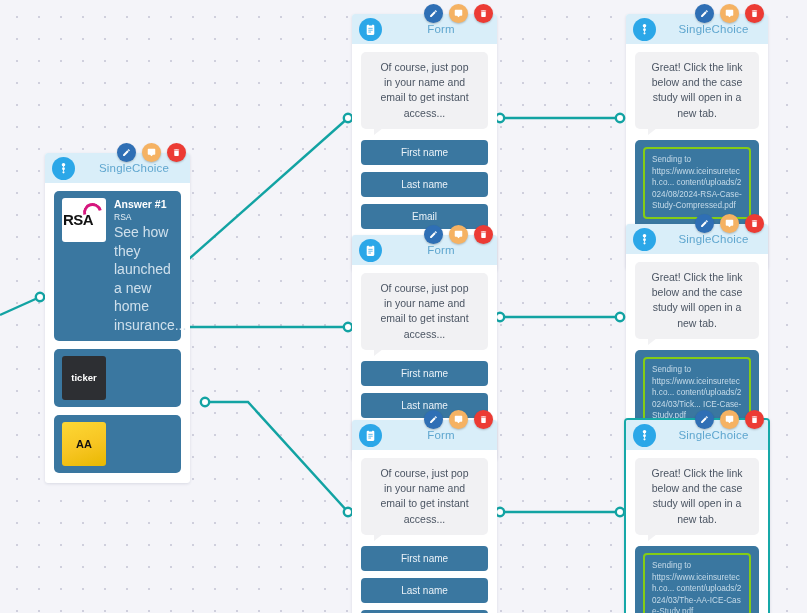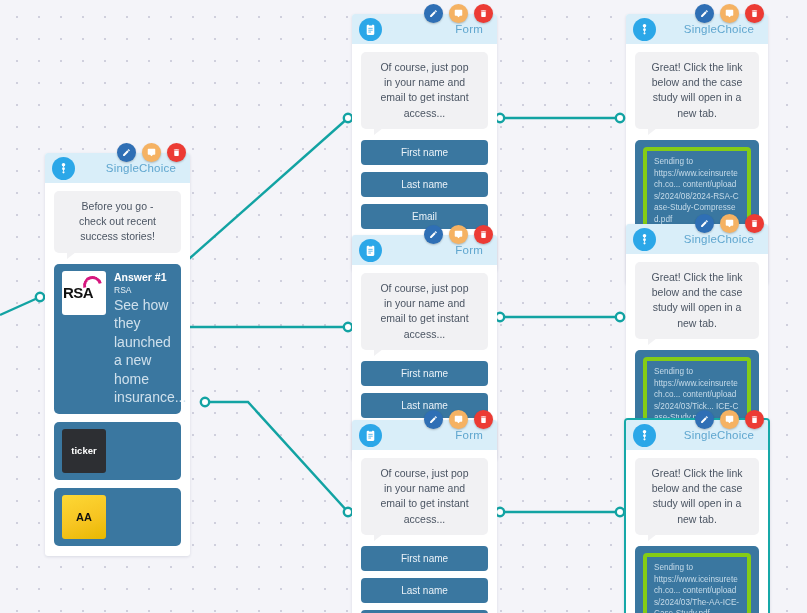--- a/index.html
+++ b/index.html
@@ -15,21 +15,21 @@
   .canvas{position:absolute;inset:0;}
   svg.edges{position:absolute;left:0;top:0;width:807px;height:613px;pointer-events:none;}
 
   
   .node{position:absolute;background:#ffffff;border-radius:3px;
         box-shadow:0 1px 3px rgba(35,45,80,.12);}
   .node.selected{border:2px solid #16a8a8;border-radius:4px;}
   .node-header{height:30px;background:#d9eef9;display:flex;align-items:center;
                border-radius:3px 3px 0 0;position:relative;}
   .node.selected .node-header{border-radius:2px 2px 0 0;}
-  .node-title{flex:1;text-align:right;color:#5fa6cf;font-size:11.5px;letter-spacing:.2px;
+  .node-title{flex:1;text-align:center;color:#5fa6cf;font-size:11.5px;letter-spacing:.2px;
               padding-right:14px;margin-left:17px;}
   .node-body{padding:8px 9px 10px 9px;}
 
   
   .type-icon{width:23px;height:23px;border-radius:50%;background:#2ba7e8;
              margin-left:7px;display:flex;align-items:center;justify-content:center;flex:0 0 auto;}
   .type-icon svg{display:block;}
 
   
   .actions{position:absolute;top:-10px;right:4px;display:flex;gap:6px;}
@@ -70,21 +70,21 @@
   .logo-aa{background:linear-gradient(160deg,#fdd835 0%,#f7c522 55%,#e8b800 100%);
            color:#111;font-size:11px;font-weight:bold;}
 
   
   .field{background:#3a77a0;border-radius:4px;color:#eaf2f8;font-size:10px;
          padding:7px 18px;margin-bottom:7px;text-align:center;}
   .field:last-child{margin-bottom:0;}
 
   
   .answer-link{background:#3a77a0;border-radius:5px;padding:7px 8px;}
-  .sending{border:4px solid #84cc16;border-radius:4px;padding:5px 7px;margin-bottom:6px;}
+  .sending{border:2px solid #84cc16;border-radius:4px;padding:5px 7px;margin-bottom:6px;}
   .sending-line{color:#c6dbe9;font-size:8.2px;line-height:1.42;word-break:break-all;}
   .link-title{color:#ffffff;font-size:10.5px;font-weight:bold;line-height:1.3;}
   .link-cta{color:#ffffff;font-size:9.5px;line-height:1.35;}
 </style>
 </head>
 <body>
 
 <div class="canvas">
 
   <svg class="edges">
@@ -141,21 +141,20 @@
             </svg>
           </div>
         <div class="act delete">
             <svg width="9" height="9" viewBox="0 0 24 24">
               <path d="M6 19a2 2 0 002 2h8a2 2 0 002-2V7H6v12zM19 4h-3.5l-1-1h-5l-1 1H5v2h14V4z" fill="#fff"></path>
             </svg>
           </div>
       </div>
     </div>
     <div class="node-body">
-      <div class="bubble">Before you go - check out recent success stories!</div>
 
       <div class="answer">
         <div class="thumb logo-rsa">
           <span class="rsa-text">RSA</span>
           <span class="swirl"></span>
         </div>
         <div class="ans-text">
           <div class="ans-title">Answer #1</div>
           <div class="ans-sub">RSA</div>
           <div class="ans-desc">See how they launched a new home insurance...</div>

